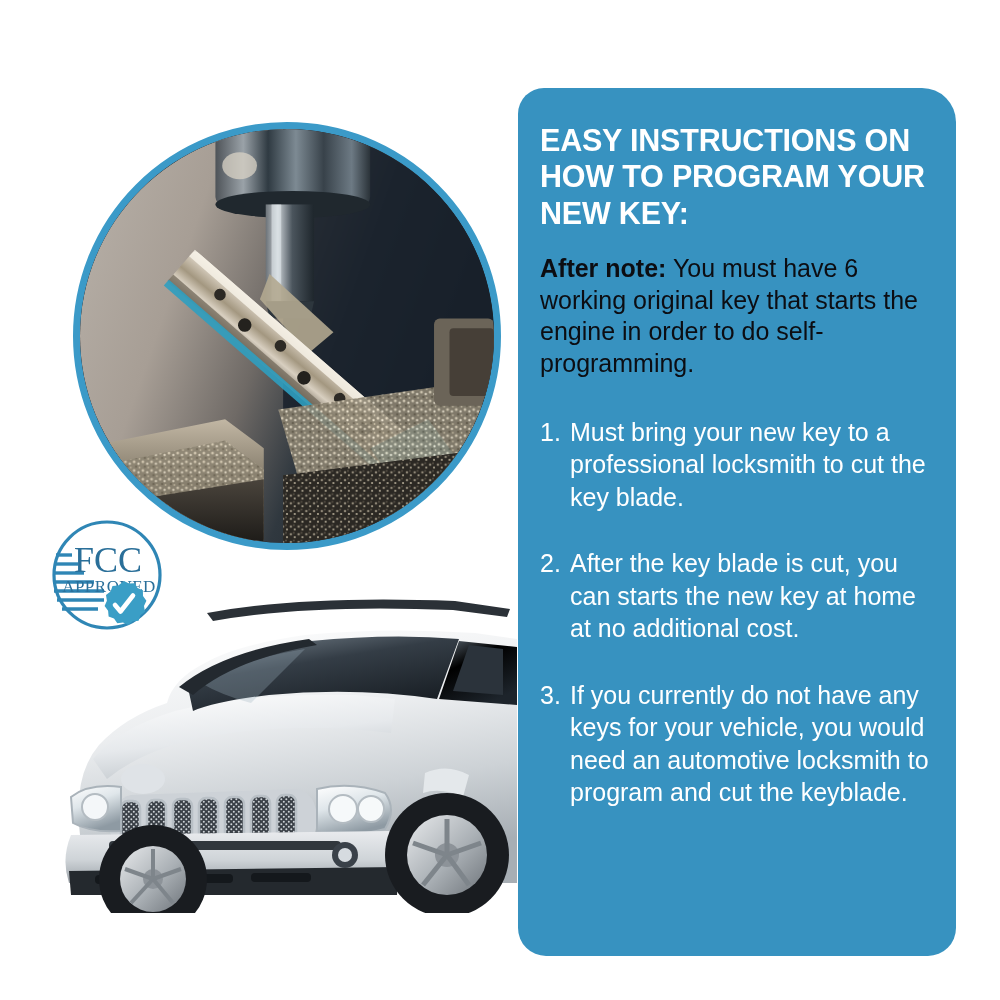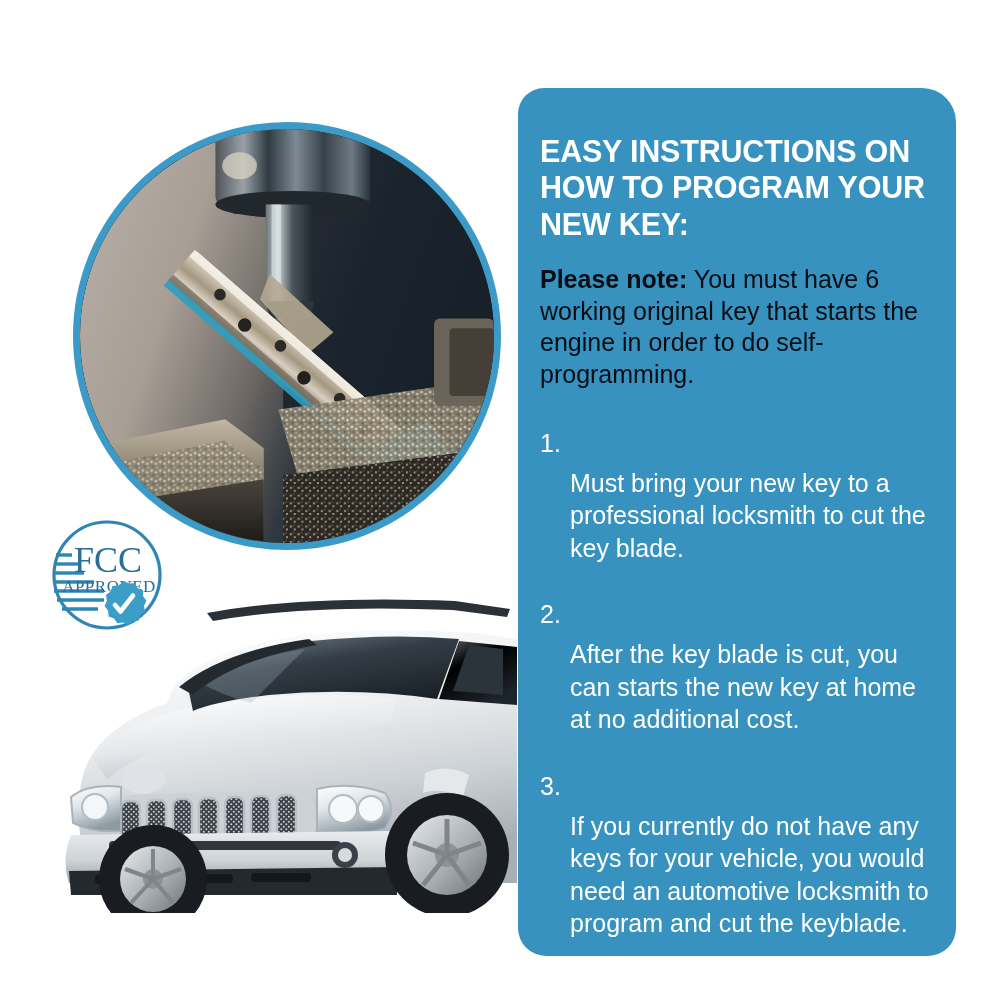--- a/index.html
+++ b/index.html
@@ -60,21 +60,21 @@
   
   .info-panel {
     position: absolute;
     left: 518px;
     top: 88px;
     width: 438px;
     height: 868px;
     background: #3792c0;
     border-radius: 26px 34px 28px 28px;
     box-sizing: border-box;
-    padding: 45px 22px 20px 22px;
+    padding: 34px 22px 20px 22px;
   }
 
   .panel-heading {
     color: #ffffff;
     font-size: 30.5px;
     font-weight: bold;
     line-height: 1.19;
     letter-spacing: -0.2px;
     margin: 0 0 22px 0;
   }
@@ -101,21 +101,20 @@
   }
   .step-item:last-child { margin-bottom: 0; }
   .step-num {
     flex: 0 0 auto;
     width: 30px;
     color: #ffffff;
   }
   .step-text {
     flex: 1 1 auto;
     color: #ffffff;
-    margin-top: 40px;
   }
 </style>
 </head>
 <body>
 
 <div class="key-photo-circle">
   <div class="key-photo-inner">
     <svg class="kp-svg" viewBox="0 0 428 428" preserveAspectRatio="xMidYMid slice">
       <defs>
         <linearGradient id="bgWall" x1="0" y1="0" x2="1" y2="0.35">
@@ -361,21 +360,21 @@
 
     <path d="M334 240 Q392 198 452 240 L452 210 Q392 176 334 212 Z" fill="#ffffff" opacity="0.0"></path>
   </svg>
 </div>
 
 <div class="info-panel">
 
   <h1 class="panel-heading">EASY INSTRUCTIONS ON HOW TO PROGRAM YOUR NEW KEY:</h1>
 
   <p class="panel-note">
-    <b>Please note:</b><span> You must have 6 working original key that starts the engine in order to do self-programming.</span>
+    <b>After note:</b><span> You must have 6 working original key that starts the engine in order to do self-programming.</span>
   </p>
 
   <ol class="steps-list">
     <li class="step-item">
       <span class="step-num">1.</span>
       <span class="step-text">Must bring your new key to a professional locksmith to cut the key blade.</span>
     </li>
     <li class="step-item">
       <span class="step-num">2.</span>
       <span class="step-text">After the key blade is cut, you can starts the new key at home at no additional cost.</span>

